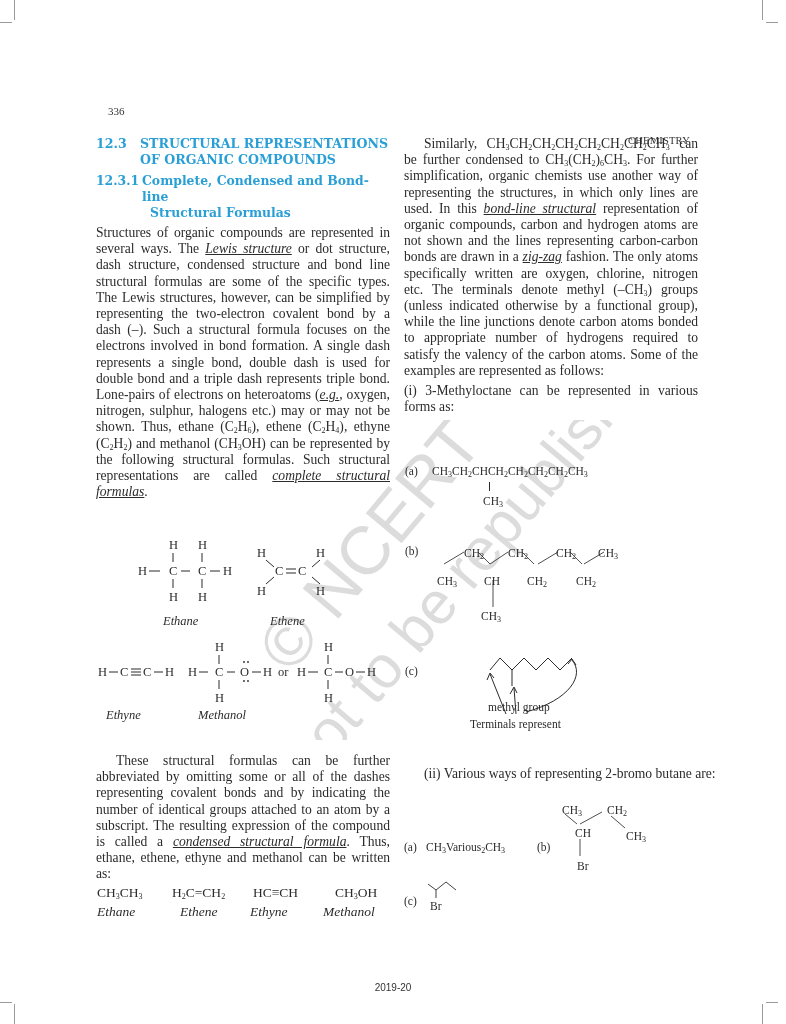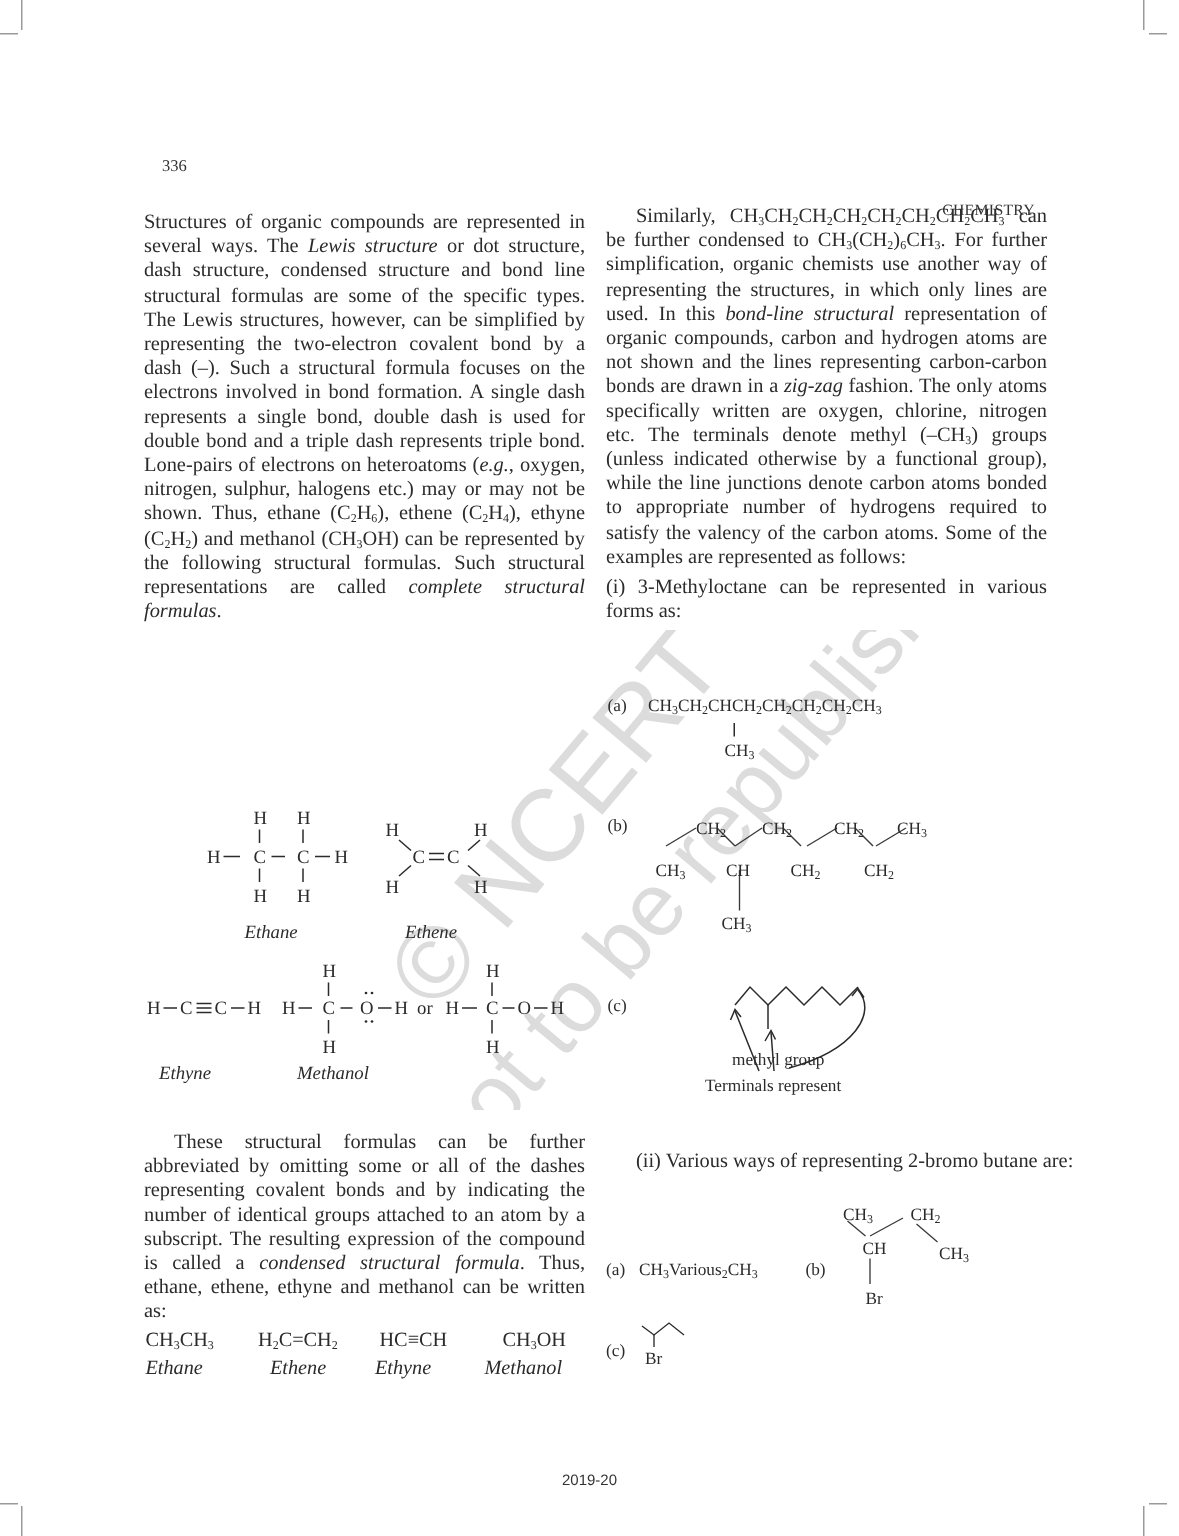--- a/index.html
+++ b/index.html
@@ -16,21 +16,21 @@
 
   .h2 { color:#2a9fd6; font-family:"DejaVu Serif", serif; font-weight:bold; font-size:12.6px; line-height:16px; position:relative; }
   .h2 .num { position:absolute; left:0; top:0; }
   .h2 .txt { display:block; padding-left:44px; }
   .h3 .txt { padding-left:46px; }
   .h3 { margin-top:5px; font-size:12.4px; }
 
   p.body { margin:0; font-family:"Liberation Serif", serif; font-size:13.6px; line-height:16.2px; text-align:justify; color:#2b2b2b; }
   p.body.indent { text-indent:20px; }
   sub { font-size:8px; vertical-align:-2px; line-height:0; }
-  i { font-style:italic; }
+  i { font-style:italic;text-decoration:underline; }
 
   .formula { font-family:"Liberation Serif", serif; font-size:12.5px; color:#2b2b2b; position:absolute; white-space:nowrap; }
   .lbl { font-family:"Liberation Serif", serif; font-style:italic; font-size:12.5px; position:absolute; color:#2b2b2b; }
   .small { font-size:11.5px; }
 
   #watermark { position:absolute; left:150px; top:420px; width:520px; height:320px; pointer-events:none; }
 </style>
 </head>
 <body>
 
@@ -47,20 +47,30 @@
   <g transform="rotate(-50 260 160)" font-family="Liberation Sans, sans-serif" fill="#dcdcdc">
     <text x="110" y="130" font-size="68">© NCERT</text>
     <text x="40" y="215" font-size="60">not to be republished</text>
   </g>
 </svg>
 
 <div id="page-num">336</div>
 <div id="running-head">CHEMISTRY</div>
 
 <div id="left-col" class="col">
+  <div class="h2">
+    <span class="num">12.3</span>
+    <span class="txt">STRUCTURAL REPRESENTATIONS</span>
+    <span class="txt">OF ORGANIC COMPOUNDS</span>
+  </div>
+  <div class="h2 h3">
+    <span class="num">12.3.1</span>
+    <span class="txt">Complete, Condensed and Bond-line</span>
+    <span class="txt" style="padding-left:54px">Structural Formulas</span>
+  </div>
   <p class="body" style="margin-top:4px"><span>Structures of organic compounds are represented in several ways. The </span><i>Lewis structure</i><span> or dot structure, dash structure, condensed structure and bond line structural formulas are some of the specific types. The Lewis structures, however, can be simplified by representing the two-electron covalent bond by a dash (–). Such a structural formula focuses on the electrons involved in bond formation.  A single dash represents a single bond, double dash  is used for double bond and a triple dash represents triple bond. Lone-pairs of electrons on heteroatoms (</span><i>e.g.</i><span>, oxygen, nitrogen, sulphur, halogens etc.) may or may not be shown. Thus, ethane (C</span><sub>2</sub><span>H</span><sub>6</sub><span>), ethene (C</span><sub>2</sub><span>H</span><sub>4</sub><span>), ethyne (C</span><sub>2</sub><span>H</span><sub>2</sub><span>) and methanol (CH</span><sub>3</sub><span>OH) can be represented by the following structural formulas. Such structural representations are called </span><i>complete structural formulas</i><span>.</span></p>
 </div>
 
 <svg style="position:absolute;left:90px;top:525px;" width="310" height="200" font-family="Liberation Serif, serif" font-size="12.5" fill="#2b2b2b" stroke="#2b2b2b">
 
   <g stroke-width="1">
     <text x="79" y="24" stroke="none">H</text>
       <text x="108" y="24" stroke="none">H</text>
     <line x1="83" y1="28" x2="83" y2="37"></line>
       <line x1="112" y1="28" x2="112" y2="37"></line>

